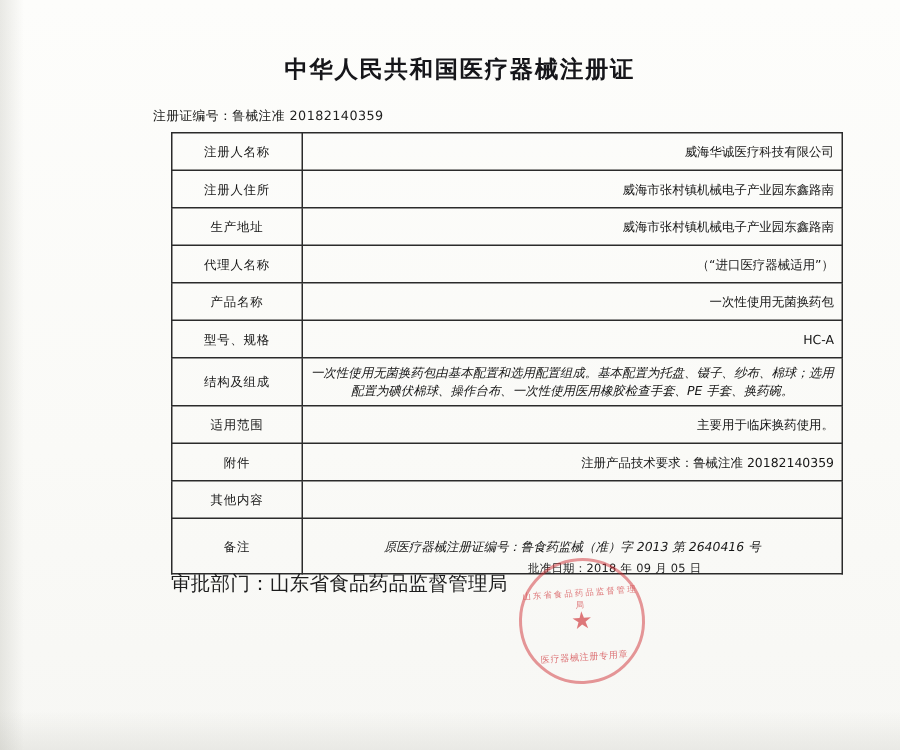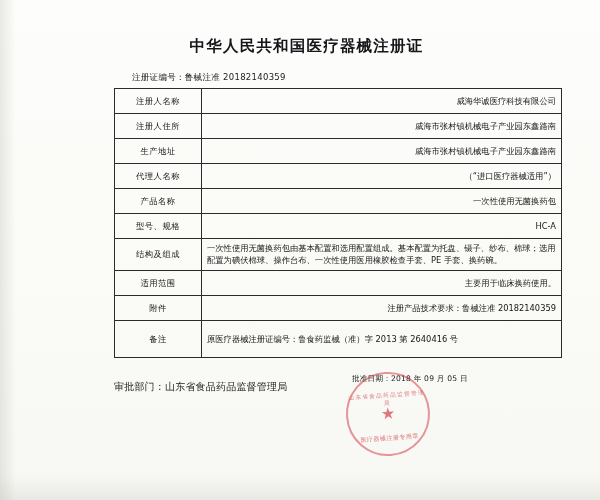--- a/index.html
+++ b/index.html
@@ -29,21 +29,21 @@
     font-size: 15.5px;
     letter-spacing: 1.2px;
     font-weight: 700;
     color: #16161a;
     font-family: "DejaVu Serif", "Liberation Serif", serif;
     padding-left: 13px;
   }
   .reg-no {
     position: absolute;
     top: 72px;
-    left: 132px;
+    left: 102px;
     font-size: 8.5px;
     color: #20201f;
     letter-spacing: 0.3px;
   }
   table.cert {
     position: absolute;
     left: 114px;
     top: 88px;
     width: 448px;
     border-collapse: collapse;
@@ -62,29 +62,30 @@
     text-align: center;
     letter-spacing: 0.5px;
     white-space: nowrap;
   }
   td.value {
     text-align: right;
     padding-left: 7px;
   }
   tr.tall td { height: 18px; }
   td.struct {
-    text-align: left;
+    text-align: center;
     line-height: 1.62;
     padding: 4px 6px;
+    font-style: italic;
   }
   .footer-left {
     position: absolute;
     left: 114px;
     top: 380px;
-    font-size: 10px;
+    font-size: 13px;
     color: #1d1d1d;
     letter-spacing: 0.2px;
     text-align: right;
   }
   .footer-right {
     position: absolute;
     left: 352px;
     top: 373px;
     font-size: 7.6px;
     color: #1d1d1d;
@@ -185,20 +186,24 @@
         <td class="value struct">一次性使用无菌换药包由基本配置和选用配置组成。基本配置为托盘、镊子、纱布、棉球；选用配置为碘伏棉球、操作台布、一次性使用医用橡胶检查手套、PE 手套、换药碗。</td>
       </tr>
       <tr class="tall">
         <td class="label">适用范围</td>
         <td class="value">主要用于临床换药使用。</td>
       </tr>
       <tr class="tall">
         <td class="label">附件</td>
         <td class="value">注册产品技术要求：鲁械注准 20182140359</td>
       </tr>
+      <tr class="tall">
+        <td class="label">其他内容</td>
+        <td class="value"></td>
+      </tr>
       <tr>
         <td class="label">备注</td>
         <td class="value struct" style="height:30px">原医疗器械注册证编号：鲁食药监械（准）字 2013 第 2640416 号</td>
       </tr>
     </tbody>
   </table>
 
   <div class="footer-left">审批部门：山东省食品药品监督管理局</div>
 
   <div class="footer-right">

